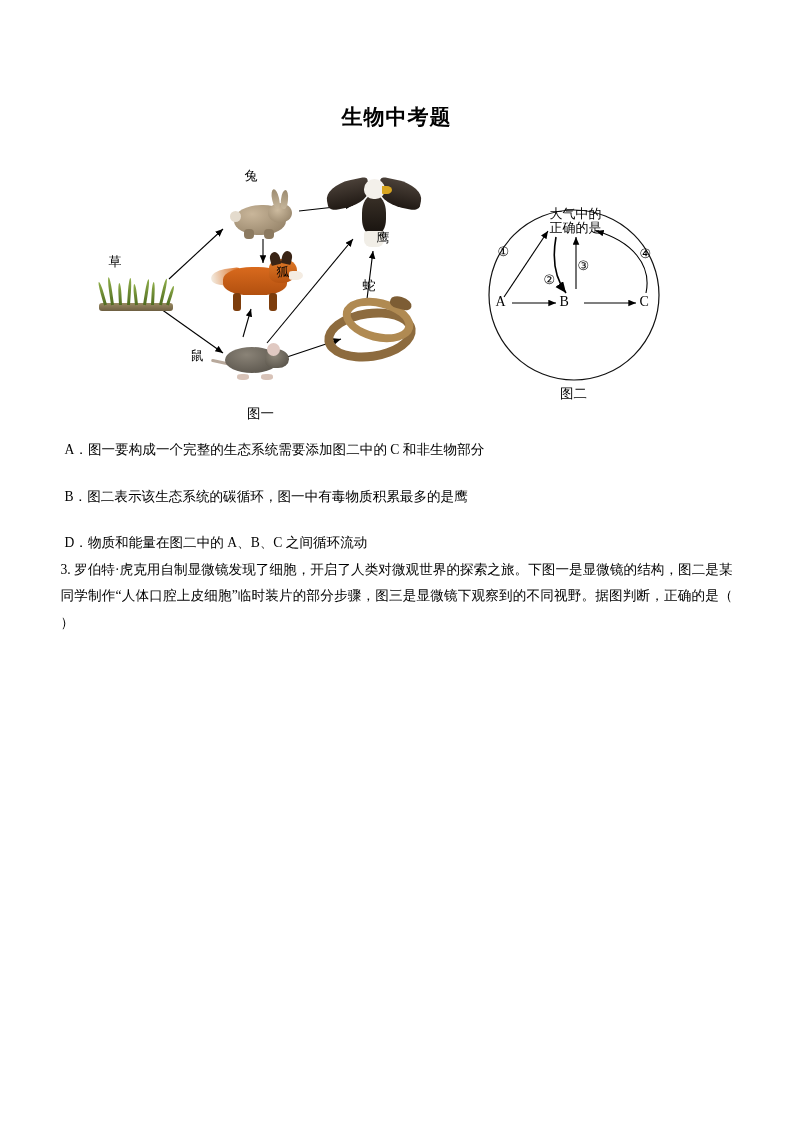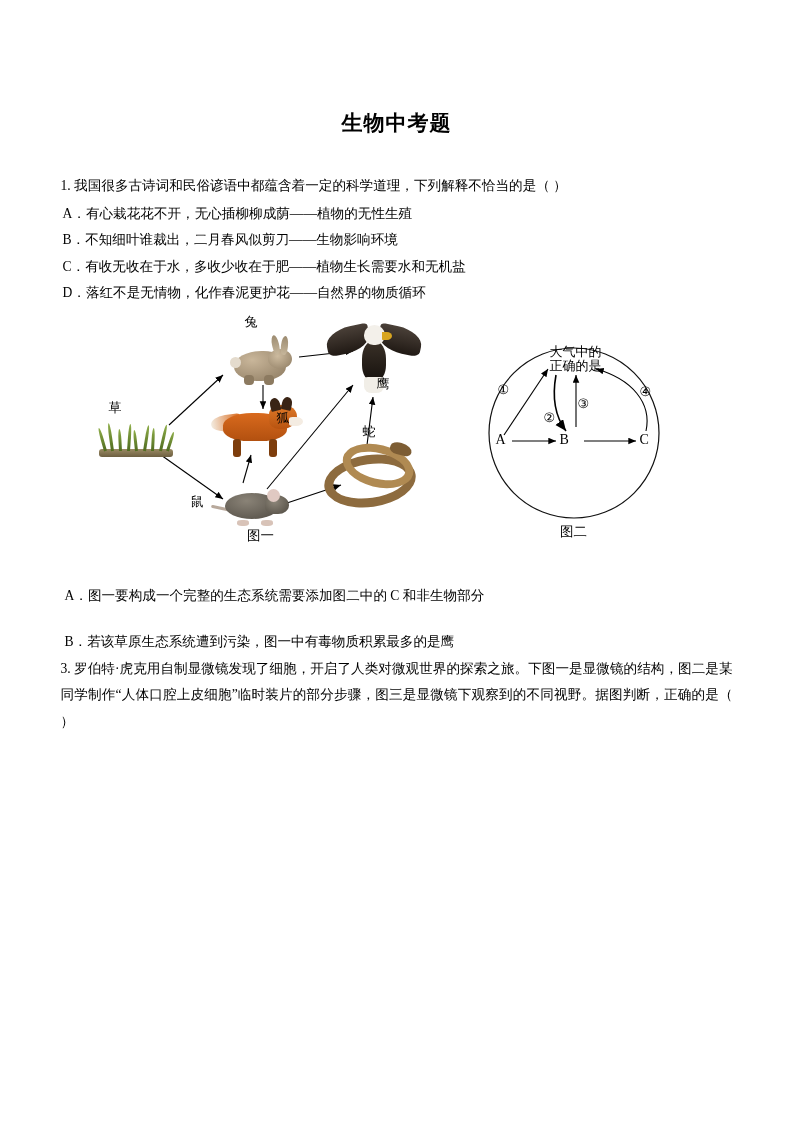--- a/index.html
+++ b/index.html
@@ -19,21 +19,21 @@
     position: relative;
     width: 793px;
     height: 1122px;
     padding: 0;
     box-sizing: border-box;
   }
   .doc-title {
     text-align: center;
     font-size: 21px;
     font-weight: bold;
-    margin: 14px;
+    margin: 8px;
     padding-top: 95px;
     letter-spacing: 1px;
   }
   .content {
     margin: 0 auto;
     width: 672px;
     padding-top: 22px;
   }
   .section-heading {
     font-size: 15.5px;
@@ -66,21 +66,21 @@
   .fig1 {
     position: absolute;
     left: 30px;
     top: 0;
     width: 330px;
     height: 250px;
   }
   .fig2 {
     position: absolute;
     left: 395px;
-    top: 10px;
+    top: 18px;
     width: 250px;
     height: 228px;
   }
   .fig-caption {
     position: absolute;
     font-size: 13.5px;
     text-align: center;
     width: 60px;
   }
   .lbl {
@@ -243,27 +243,20 @@
 </head>
 <body>
 
 <div class="page">
 
   <h1 class="doc-title">生物中考题</h1>
 
   <div class="content">
 
 
-    <div>
-      <p class="q-stem">1. 我国很多古诗词和民俗谚语中都蕴含着一定的科学道理，下列解释不恰当的是（      ）</p>
-      <p class="opt">A．有心栽花花不开，无心插柳柳成荫——植物的无性生殖</p>
-      <p class="opt">B．不知细叶谁裁出，二月春风似剪刀——生物影响环境</p>
-      <p class="opt">C．有收无收在于水，多收少收在于肥——植物生长需要水和无机盐</p>
-      <p class="opt">D．落红不是无情物，化作春泥更护花——自然界的物质循环</p>
-    </div>
 
     <div>
 
       <div class="figures">
 
         <div class="fig1">
 
           <svg class="arrow-svg" width="330" height="250">
             <defs>
               <marker id="ah" markerWidth="9" markerHeight="9" refX="7" refY="3" orient="auto">
@@ -345,21 +338,21 @@
           <div class="org mouse">
             <div class="tail"></div>
             <div class="body"></div>
             <div class="head"></div>
             <div class="ear"></div>
             <div class="foot" style="left:26px;"></div>
             <div class="foot" style="left:50px;"></div>
           </div>
           <div class="lbl" style="left:100px; top:182px;">鼠</div>
 
-          <div class="fig-caption" style="left:140px; top:214px;">图一</div>
+          <div class="fig-caption" style="left:140px; top:238px;">图一</div>
         </div>
 
         <div class="fig2">
           <svg width="250" height="228">
             <defs>
               <marker id="ah2" markerWidth="9" markerHeight="9" refX="7" refY="3" orient="auto">
                 <path d="M0,0 L7,3 L0,6 z" fill="#000"></path>
               </marker>
             </defs>
 
@@ -389,21 +382,22 @@
           <div class="lbl" style="left:88px; top:88px;">②</div>
           <div class="lbl" style="left:122px; top:74px;">③</div>
           <div class="lbl" style="left:184px; top:62px;">④</div>
 
           <div class="fig-caption" style="left:88px; top:200px;">图二</div>
         </div>
 
       </div>
 
       <p class="opt opt-indent">A．图一要构成一个完整的生态系统需要添加图二中的 C 和非生物部分</p>
-      <p class="opt opt-indent">B．若该草原生态系统遭到污染，图一中有毒物质积累最多的是鹰</p>
+      <p class="opt opt-indent">B．图二表示该生态系统的碳循环，图一中有毒物质积累最多的是鹰</p>
+      <p class="opt opt-indent">D．物质和能量在图二中的 A、B、C 之间循环流动</p>
     </div>
 
     <div>
       <p class="q-stem">3. 罗伯特·虎克用自制显微镜发现了细胞，开启了人类对微观世界的探索之旅。下图一是显微镜的结构，图二是某同学制作“人体口腔上皮细胞”临时装片的部分步骤，图三是显微镜下观察到的不同视野。据图判断，正确的是（      ）</p>
     </div>
 
   </div>
 </div>
 
 </body></html>

